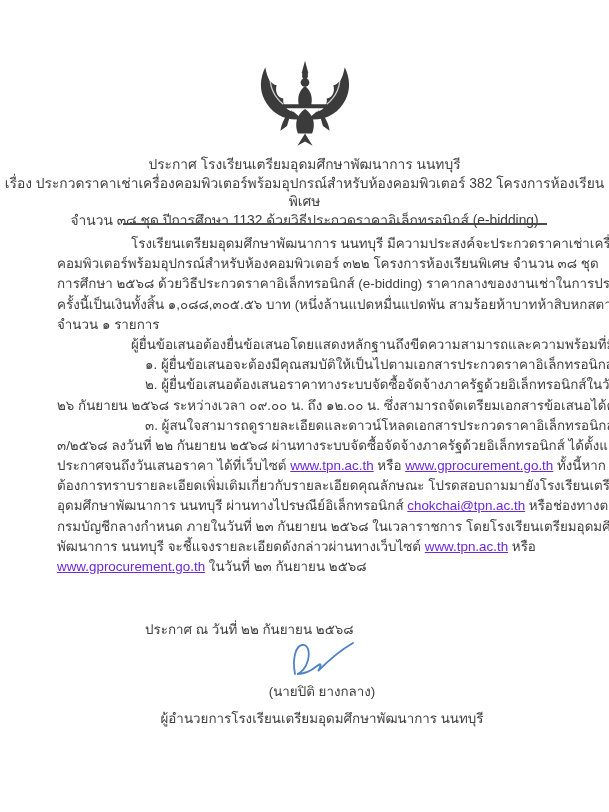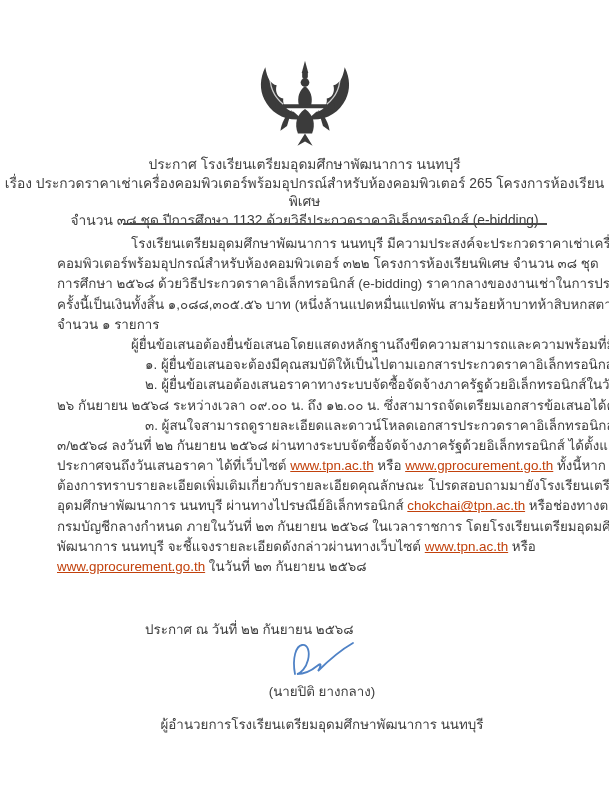--- a/index.html
+++ b/index.html
@@ -29,31 +29,31 @@
   .body{
     position:absolute;top:234px;left:57px;width:500px;
     font-size:13.4px;
   }
   .body-line{
     height:20.2px;line-height:20.2px;
     white-space:pre;overflow:visible;
   }
   .ind-1{padding-left:74px;}
   .ind-2{padding-left:88px;}
-  .link{color:#c2410c;text-decoration:underline;cursor:pointer;}
+  .link{color:#6d28d9;text-decoration:underline;cursor:pointer;}
   .announce{
     position:absolute;top:620px;left:145px;
     font-size:13.4px;line-height:20px;white-space:pre;text-align:right;
   }
   .sig-block{
     position:absolute;top:640px;left:122px;width:400px;
     text-align:center;font-size:13.4px;line-height:16.5px;
   }
   .sig-mark{display:block;margin:0 auto 2px auto;}
-  .sig-name{margin-bottom:16px;}
+  .sig-name{margin-bottom:10px;}
 </style>
 </head>
 <body>
 
 <div class="page">
 
   <div class="emblem">
     <svg width="104" height="96" viewBox="0 0 110 100">
       <g fill="#3b3b3b">
 
@@ -83,21 +83,21 @@
         <path d="M18,13 C17,27 22,38 32,46"></path>
         <path d="M24,10 C24,24 30,36 40,44"></path>
         <path d="M92,13 C93,27 88,38 78,46"></path>
         <path d="M86,10 C86,24 80,36 70,44"></path>
       </g>
     </svg>
   </div>
 
   <div class="title">
     <div>ประกาศ โรงเรียนเตรียมอุดมศึกษาพัฒนาการ นนทบุรี</div>
-    <div>เรื่อง ประกวดราคาเช่าเครื่องคอมพิวเตอร์พร้อมอุปกรณ์สำหรับห้องคอมพิวเตอร์ 265 โครงการห้องเรียนพิเศษ</div>
+    <div>เรื่อง ประกวดราคาเช่าเครื่องคอมพิวเตอร์พร้อมอุปกรณ์สำหรับห้องคอมพิวเตอร์ 382 โครงการห้องเรียนพิเศษ</div>
     <div>จำนวน ๓๘ ชุด ปีการศึกษา 1132 ด้วยวิธีประกวดราคาอิเล็กทรอนิกส์ (e-bidding)</div>
   </div>
 
   <div class="divider"></div>
 
   <div class="body" id="body-lines">
       <div class="body-line ind-1"><span>โรงเรียนเตรียมอุดมศึกษาพัฒนาการ นนทบุรี มีความประสงค์จะประกวดราคาเช่าเครื่อง</span></div>
       <div class="body-line"><span>คอมพิวเตอร์พร้อมอุปกรณ์สำหรับห้องคอมพิวเตอร์ ๓๒๒ โครงการห้องเรียนพิเศษ จำนวน ๓๘ ชุด          ปี</span></div>
       <div class="body-line"><span>การศึกษา ๒๕๖๘ ด้วยวิธีประกวดราคาอิเล็กทรอนิกส์ (e-bidding) ราคากลางของงานเช่าในการประกวดราคา</span></div>
       <div class="body-line"><span>ครั้งนี้เป็นเงินทั้งสิ้น ๑,๐๘๘,๓๐๕.๕๖ บาท (หนึ่งล้านแปดหมื่นแปดพัน สามร้อยห้าบาทห้าสิบหกสตางค์)</span></div>

